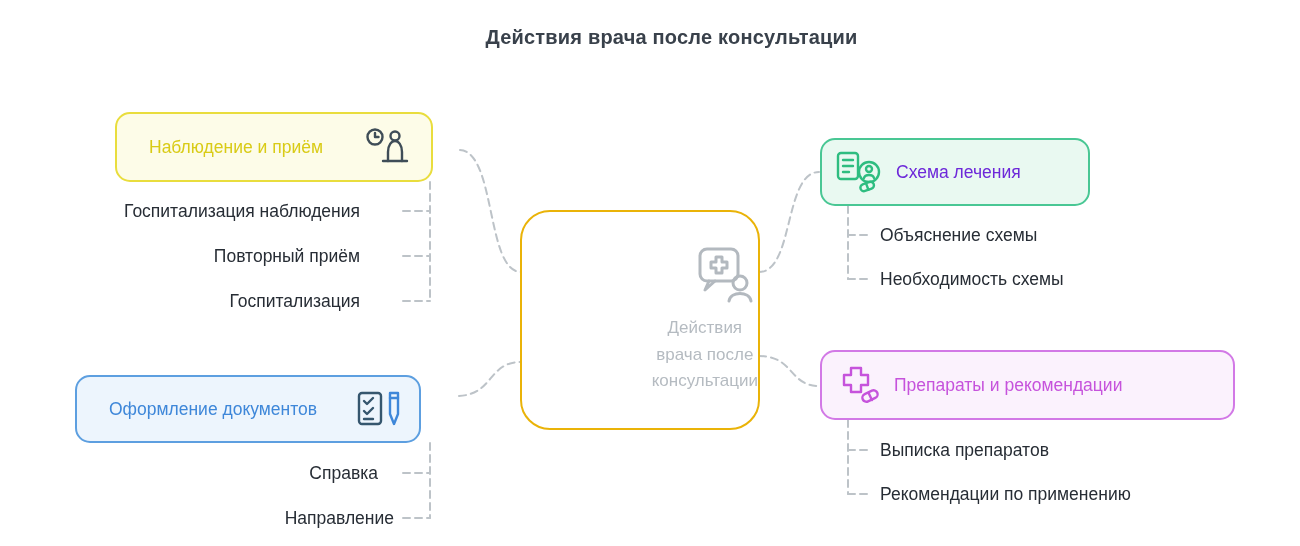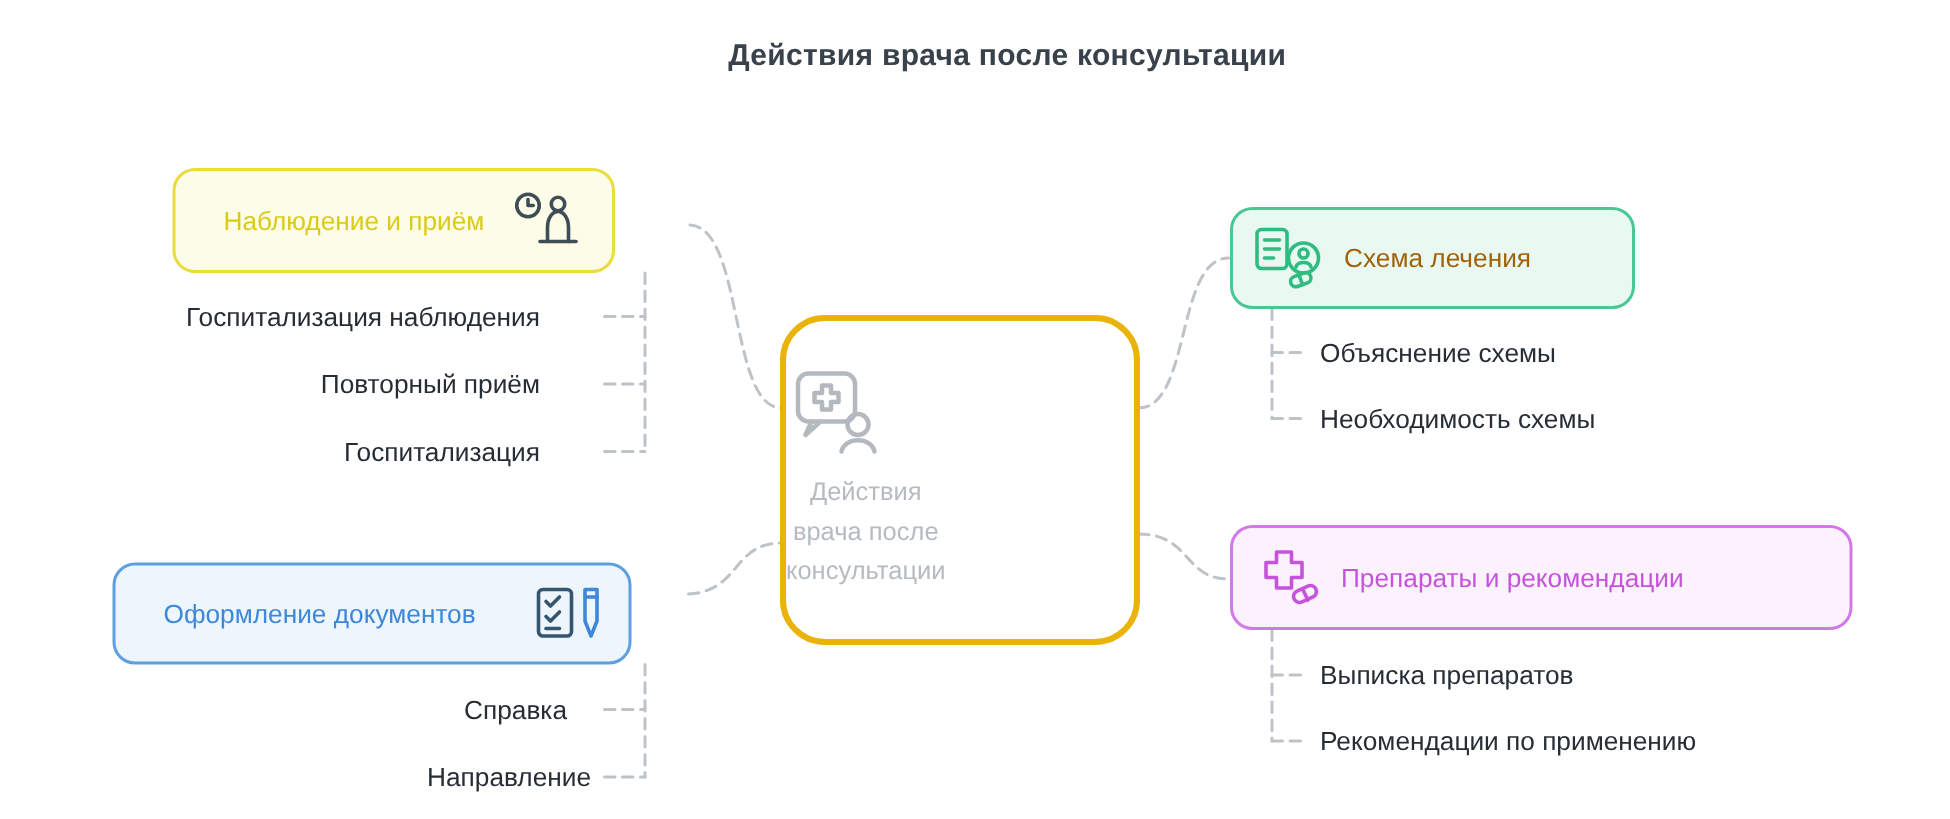--- a/index.html
+++ b/index.html
@@ -9,36 +9,36 @@
     padding-left:43px;
   }
   .title{
     position:absolute;top:26px;left:0;width:100%;text-align:center;
     font-size:20px;font-weight:700;color:#39414b;letter-spacing:.2px;
   }
   .connectors{position:absolute;top:0;left:0;z-index:0;}
   .connectors path{fill:none;stroke:#bdc3c8;stroke-width:2;stroke-dasharray:7 5;stroke-linecap:round;}
   .center-node{
     position:absolute;left:520px;top:210px;width:240px;height:220px;box-sizing:border-box;
-    border:4px solid #eab308;border-radius:30px;background:#ffffff;z-index:1;
-    display:flex;flex-direction:column;align-items:flex-start;justify-content:center;gap:12px;
+    border:2px solid #eab308;border-radius:30px;background:#ffffff;z-index:1;
+    display:flex;flex-direction:column;align-items:flex-end;justify-content:center;gap:12px;
   }
   .center-label{color:#b5bbc1;font-size:17px;line-height:1.55;text-align:center;}
   .branch-box{
     position:absolute;box-sizing:border-box;display:flex;align-items:center;z-index:1;
     border-width:2px;border-style:solid;border-radius:15px;font-size:17.5px;
   }
   .branch-box .label{white-space:nowrap;}
-  .box-observation{left:115px;top:112px;width:295px;height:70px;background:#fdfce8;border-color:#e9dd3d;color:#d9cb16;}
+  .box-observation{left:115px;top:112px;width:318px;height:70px;background:#fdfce8;border-color:#e9dd3d;color:#d9cb16;}
   .box-observation .label{margin-left:32px;}
   .box-observation .icon{margin-left:auto;margin-right:20px;}
   .box-documents{left:75px;top:375px;width:346px;height:68px;background:#edf5fd;border-color:#5d9fe0;color:#3e87d9;}
   .box-documents .label{margin-left:32px;}
   .box-documents .icon{margin-left:auto;margin-right:18px;}
-  .box-treatment{left:820px;top:138px;width:270px;height:68px;background:#e9f9f1;border-color:#49c794;color:#a16207;}
+  .box-treatment{left:820px;top:138px;width:270px;height:68px;background:#e9f9f1;border-color:#49c794;color:#6d28d9;}
   .box-treatment .icon{margin-left:14px;}
   .box-treatment .label{margin-left:12px;}
   .box-medications{left:820px;top:350px;width:415px;height:70px;background:#fbf2fd;border-color:#d279e6;color:#c653dc;}
   .box-medications .icon{margin-left:14px;}
   .box-medications .label{margin-left:12px;}
   .child{
     position:absolute;z-index:1;height:22px;line-height:22px;font-size:17.5px;color:#272d35;white-space:nowrap;
   }
   .child.align-right{text-align:right;}
   .icon{display:flex;align-items:center;}

